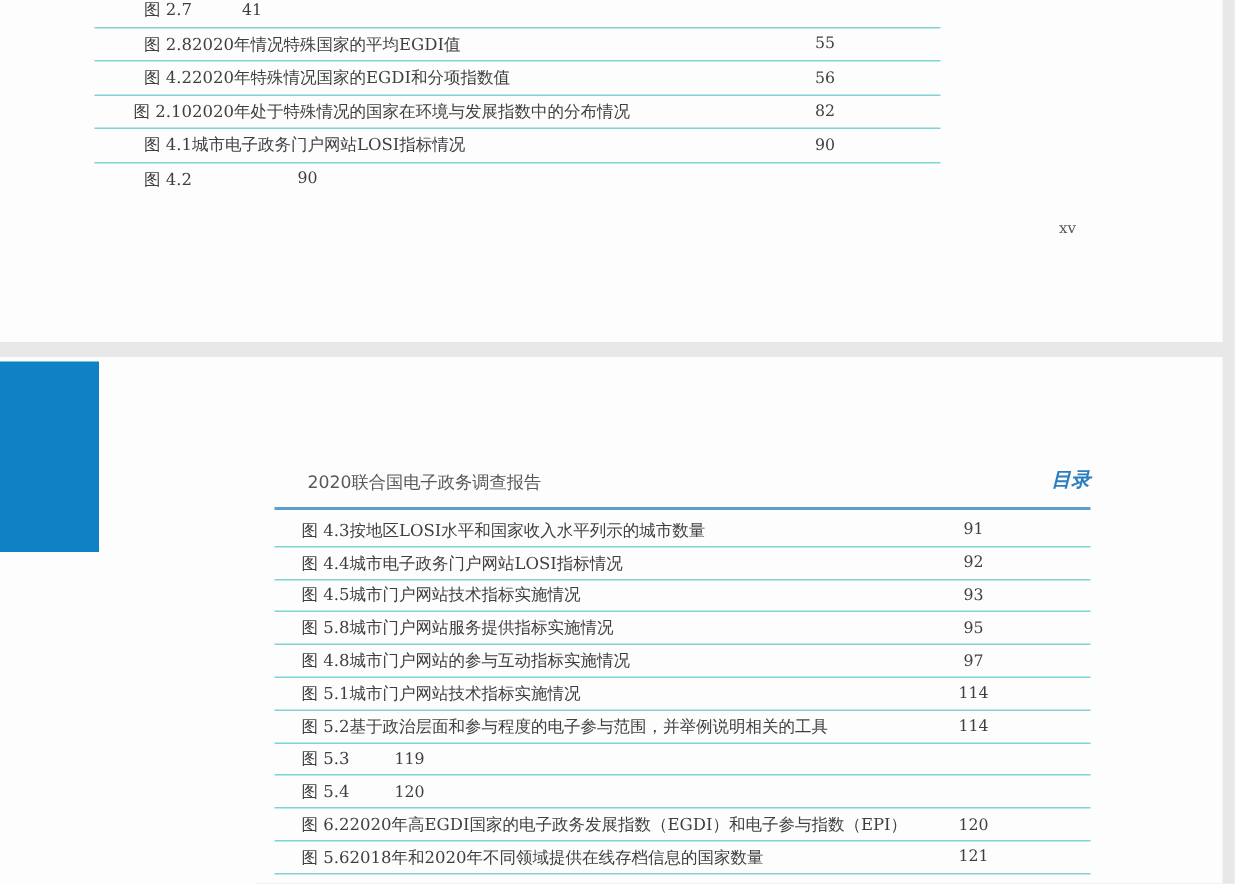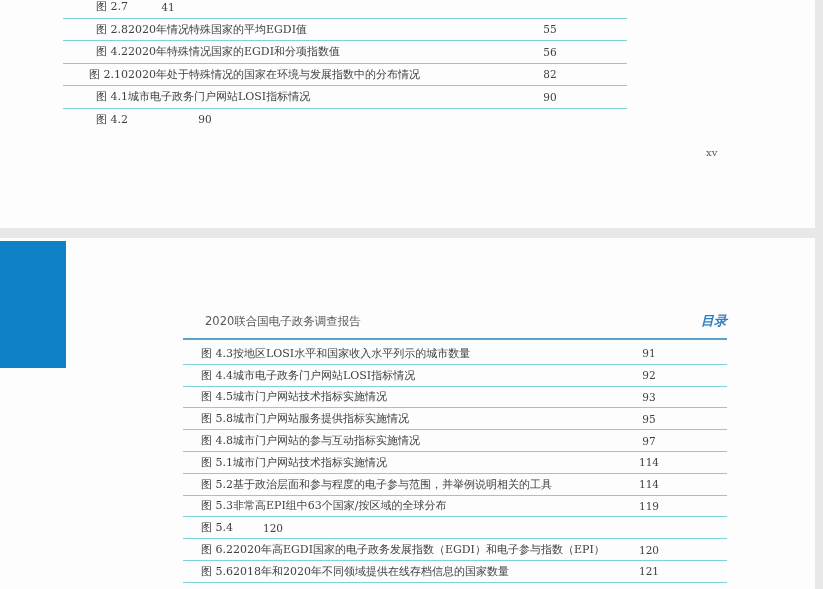--- a/index.html
+++ b/index.html
@@ -182,21 +182,20 @@
         <span class="ttl">城市门户网站技术指标实施情况</span>
         <span class="pg">114</span>
       </div>
       <div class="row">
         <span class="lbl">图 5.2</span>
         <span class="ttl">基于政治层面和参与程度的电子参与范围，并举例说明相关的工具</span>
         <span class="pg">114</span>
       </div>
       <div class="row">
         <span class="lbl">图 5.3</span>
-        <span class="ttl">非常高EPI组中63个国家/按区域的全球分布</span>
         <span class="pg">119</span>
       </div>
       <div class="row">
         <span class="lbl">图 5.4</span>
         <span class="pg">120</span>
       </div>
       <div class="row">
         <span class="lbl">图 6.2</span>
         <span class="ttl">2020年高EGDI国家的电子政务发展指数（EGDI）和电子参与指数（EPI）</span>
         <span class="pg">120</span>

